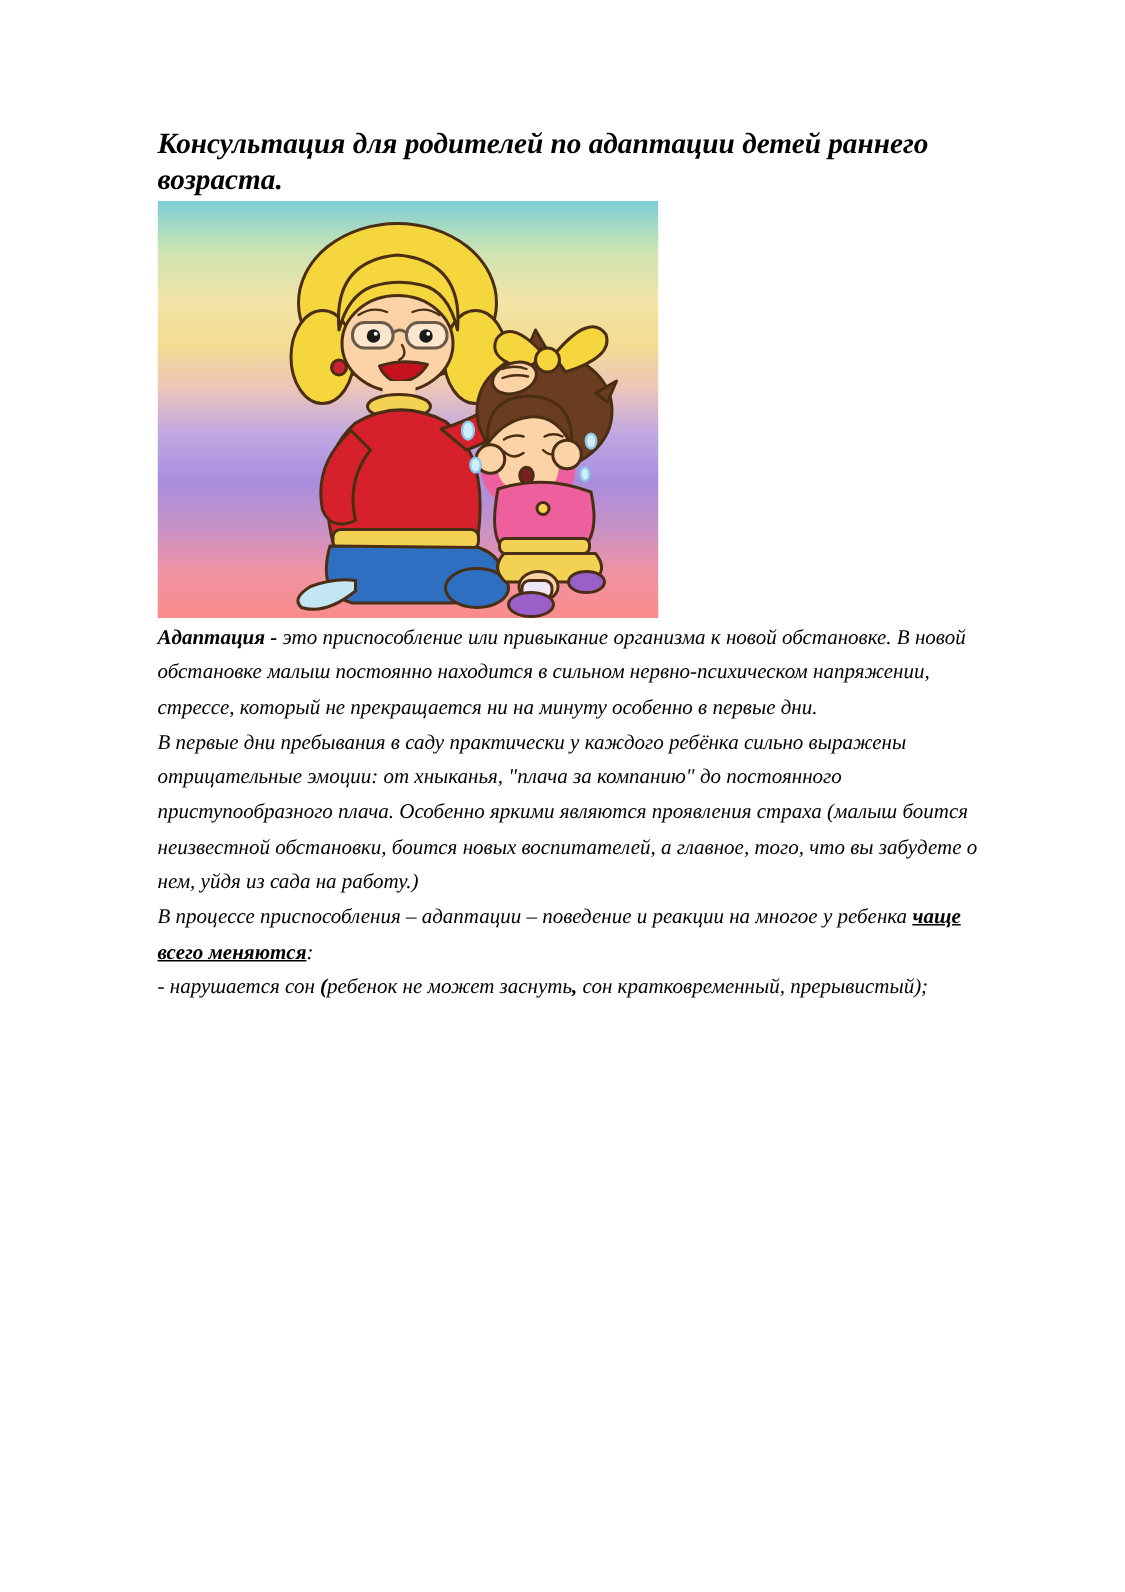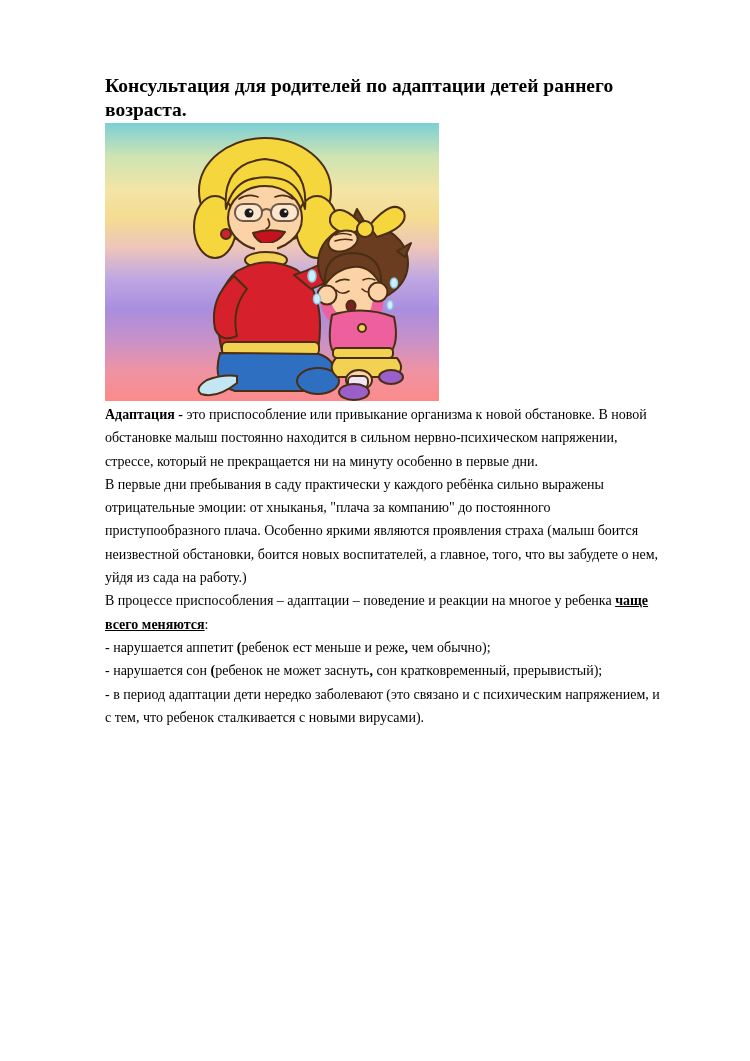--- a/index.html
+++ b/index.html
@@ -12,22 +12,23 @@
     width: 750px;
     height: 1061px;
     background: #ffffff;
     overflow: hidden;
     font-family: "Liberation Serif", "DejaVu Serif", serif;
     color: #000000;
   }
   .content {
     position: absolute;
     left: 105px;
-    top: 74px;
+    top: 85px;
     width: 556px;
+    font-style: italic;
   }
   .doc-title {
     margin: 0 0 2px 0;
     font-size: 19.5px;
     line-height: 23.5px;
     font-weight: bold;
   }
   .illustration {
     display: block;
     margin: 1px 0 2px 0;
@@ -167,19 +168,17 @@
         <ellipse class="o" cx="238" cy="118" rx="15" ry="10" transform="rotate(-18 238 118)" fill="#fcd2a7"></ellipse>
         <path class="thin" d="M230 112 q8 -3 16 0"></path>
         <path class="thin" d="M230 118 q8 -3 17 -1"></path>
       </g>
     </svg>
 
     <div>
         <p class="para"><span class="b ">Адаптация - </span><span class="">это приспособление или привыкание организма к новой обстановке. В новой обстановке малыш постоянно находится в сильном нервно-психическом напряжении, стрессе, который не прекращается ни на минуту особенно в первые дни.</span></p>
         <p class="para"><span class="">В первые дни пребывания в саду практически у каждого ребёнка сильно выражены отрицательные эмоции: от хныканья, "плача за компанию" до постоянного приступообразного плача. Особенно яркими являются проявления страха (малыш боится неизвестной обстановки, боится новых воспитателей, а главное, того, что вы забудете о нем, уйдя из сада на работу.)</span></p>
         <p class="para"><span class="">В процессе приспособления – адаптации – поведение и реакции на многое у ребенка </span><span class="b u">чаще всего меняются</span><span class="">:</span></p>
-        <p class="para"><span class="">- нарушается аппетит </span><span class="b ">(</span><span class="">ребенок ест меньше и реже</span><span class="b ">,</span><span class=""> чем обычно);</span></p>
         <p class="para"><span class="">- нарушается сон </span><span class="b ">(</span><span class="">ребенок не может заснуть</span><span class="b ">,</span><span class=""> сон кратковременный, прерывистый);</span></p>
-        <p class="para"><span class="">- в период адаптации дети нередко заболевают (это связано и с психическим напряжением, и с тем, что ребенок сталкивается с новыми вирусами).</span></p>
       </div>
 
   </div>
 </div>
 
 </body></html>

